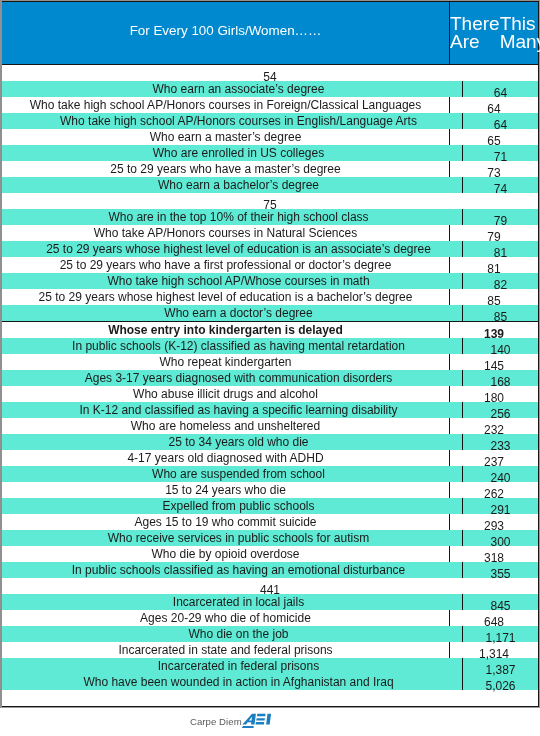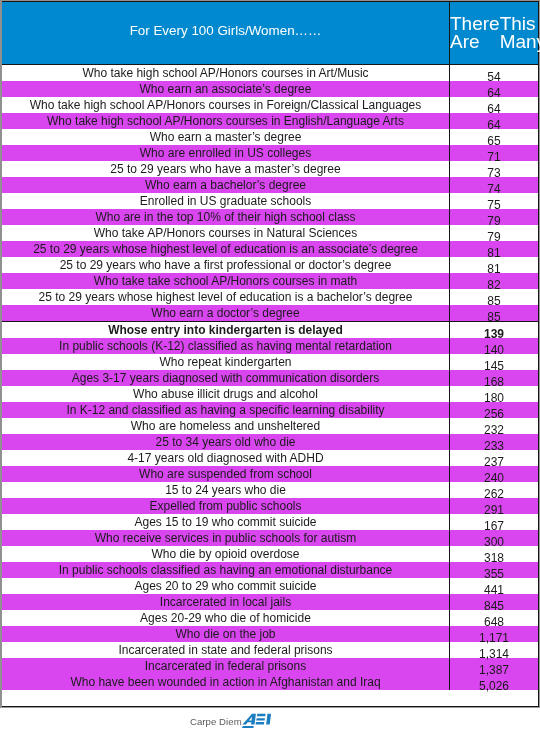--- a/index.html
+++ b/index.html
@@ -19,21 +19,21 @@
 
   .header-row{display:flex;height:62px;background:#0089ce;box-sizing:border-box;}
   .header-left{flex:0 0 447px;display:flex;align-items:center;justify-content:center;
                color:#ffffff;font-size:13.4px;padding-bottom:6px;box-sizing:border-box;}
   .header-right{flex:1;display:flex;flex-direction:row;align-items:center;
                 justify-content:center;color:#ffffff;font-size:19px;line-height:18.3px;
                 border-left:1px solid #151515;box-sizing:border-box;}
 
   .rows{display:block;border-top:1px solid #151515;}
   .row{display:flex;height:16px;}
-  .row.alt{background:#d946ef;}
+  .row.alt{background:#5eead4;padding-left:13px;}
   .row.sep{border-top:1px solid #151515;font-weight:bold;}
   .cell-label{flex:0 0 448px;display:flex;align-items:center;justify-content:center;
               font-size:12px;color:#1b1b1b;border-right:1px solid #151515;box-sizing:border-box;}
   .cell-value{flex:1;display:flex;align-items:center;justify-content:center;
               font-size:12px;color:#1b1b1b;margin-top:7px;}
 
   .footer{position:absolute;left:190px;top:712px;height:18px;
           display:flex;align-items:center;}
   .footer-text{font-size:9.6px;color:#5a5a5a;margin-right:2px;letter-spacing:0.05px;}
   .footer-logo{display:block;line-height:0;margin-top:1px;margin-left:-4px;}
@@ -51,21 +51,20 @@
       <div class="header-left">For Every 100 Girls/Women……</div>
       <div class="header-right">
         <span>There Are</span>
         <span>This Many</span>
         <span>Boys/Men….</span>
       </div>
     </div>
 
     <div class="rows" id="rows-container">
         <div class="row">
-          <div class="cell-label">Who take high school AP/Honors courses in Art/Music</div>
           <div class="cell-value">54</div>
         </div>
         <div class="row alt">
           <div class="cell-label">Who earn an associate’s degree</div>
           <div class="cell-value">64</div>
         </div>
         <div class="row">
           <div class="cell-label">Who take high school AP/Honors courses in Foreign/Classical Languages</div>
           <div class="cell-value">64</div>
         </div>
@@ -83,41 +82,40 @@
         </div>
         <div class="row">
           <div class="cell-label">25 to 29 years who have a master’s degree</div>
           <div class="cell-value">73</div>
         </div>
         <div class="row alt">
           <div class="cell-label">Who earn a bachelor’s degree</div>
           <div class="cell-value">74</div>
         </div>
         <div class="row">
-          <div class="cell-label">Enrolled in US graduate schools</div>
           <div class="cell-value">75</div>
         </div>
         <div class="row alt">
           <div class="cell-label">Who are in the top 10% of their high school class</div>
           <div class="cell-value">79</div>
         </div>
         <div class="row">
           <div class="cell-label">Who take AP/Honors courses in Natural Sciences</div>
           <div class="cell-value">79</div>
         </div>
         <div class="row alt">
           <div class="cell-label">25 to 29 years whose highest level of education is an associate’s degree</div>
           <div class="cell-value">81</div>
         </div>
         <div class="row">
           <div class="cell-label">25 to 29 years who have a first professional or doctor’s degree</div>
           <div class="cell-value">81</div>
         </div>
         <div class="row alt">
-          <div class="cell-label">Who take take school AP/Honors courses in math</div>
+          <div class="cell-label">Who take high school AP/Whose courses in math</div>
           <div class="cell-value">82</div>
         </div>
         <div class="row">
           <div class="cell-label">25 to 29 years whose highest level of education is a bachelor’s degree</div>
           <div class="cell-value">85</div>
         </div>
         <div class="row alt">
           <div class="cell-label">Who earn a doctor’s degree</div>
           <div class="cell-value">85</div>
         </div>
@@ -164,36 +162,35 @@
         <div class="row">
           <div class="cell-label">15 to 24 years who die</div>
           <div class="cell-value">262</div>
         </div>
         <div class="row alt">
           <div class="cell-label">Expelled from public schools</div>
           <div class="cell-value">291</div>
         </div>
         <div class="row">
           <div class="cell-label">Ages 15 to 19 who commit suicide</div>
-          <div class="cell-value">167</div>
+          <div class="cell-value">293</div>
         </div>
         <div class="row alt">
           <div class="cell-label">Who receive services in public schools for autism</div>
           <div class="cell-value">300</div>
         </div>
         <div class="row">
           <div class="cell-label">Who die by opioid overdose</div>
           <div class="cell-value">318</div>
         </div>
         <div class="row alt">
           <div class="cell-label">In public schools classified as having an emotional disturbance</div>
           <div class="cell-value">355</div>
         </div>
         <div class="row">
-          <div class="cell-label">Ages 20 to 29 who commit suicide</div>
           <div class="cell-value">441</div>
         </div>
         <div class="row alt">
           <div class="cell-label">Incarcerated in local jails</div>
           <div class="cell-value">845</div>
         </div>
         <div class="row">
           <div class="cell-label">Ages 20-29 who die of homicide</div>
           <div class="cell-value">648</div>
         </div>

